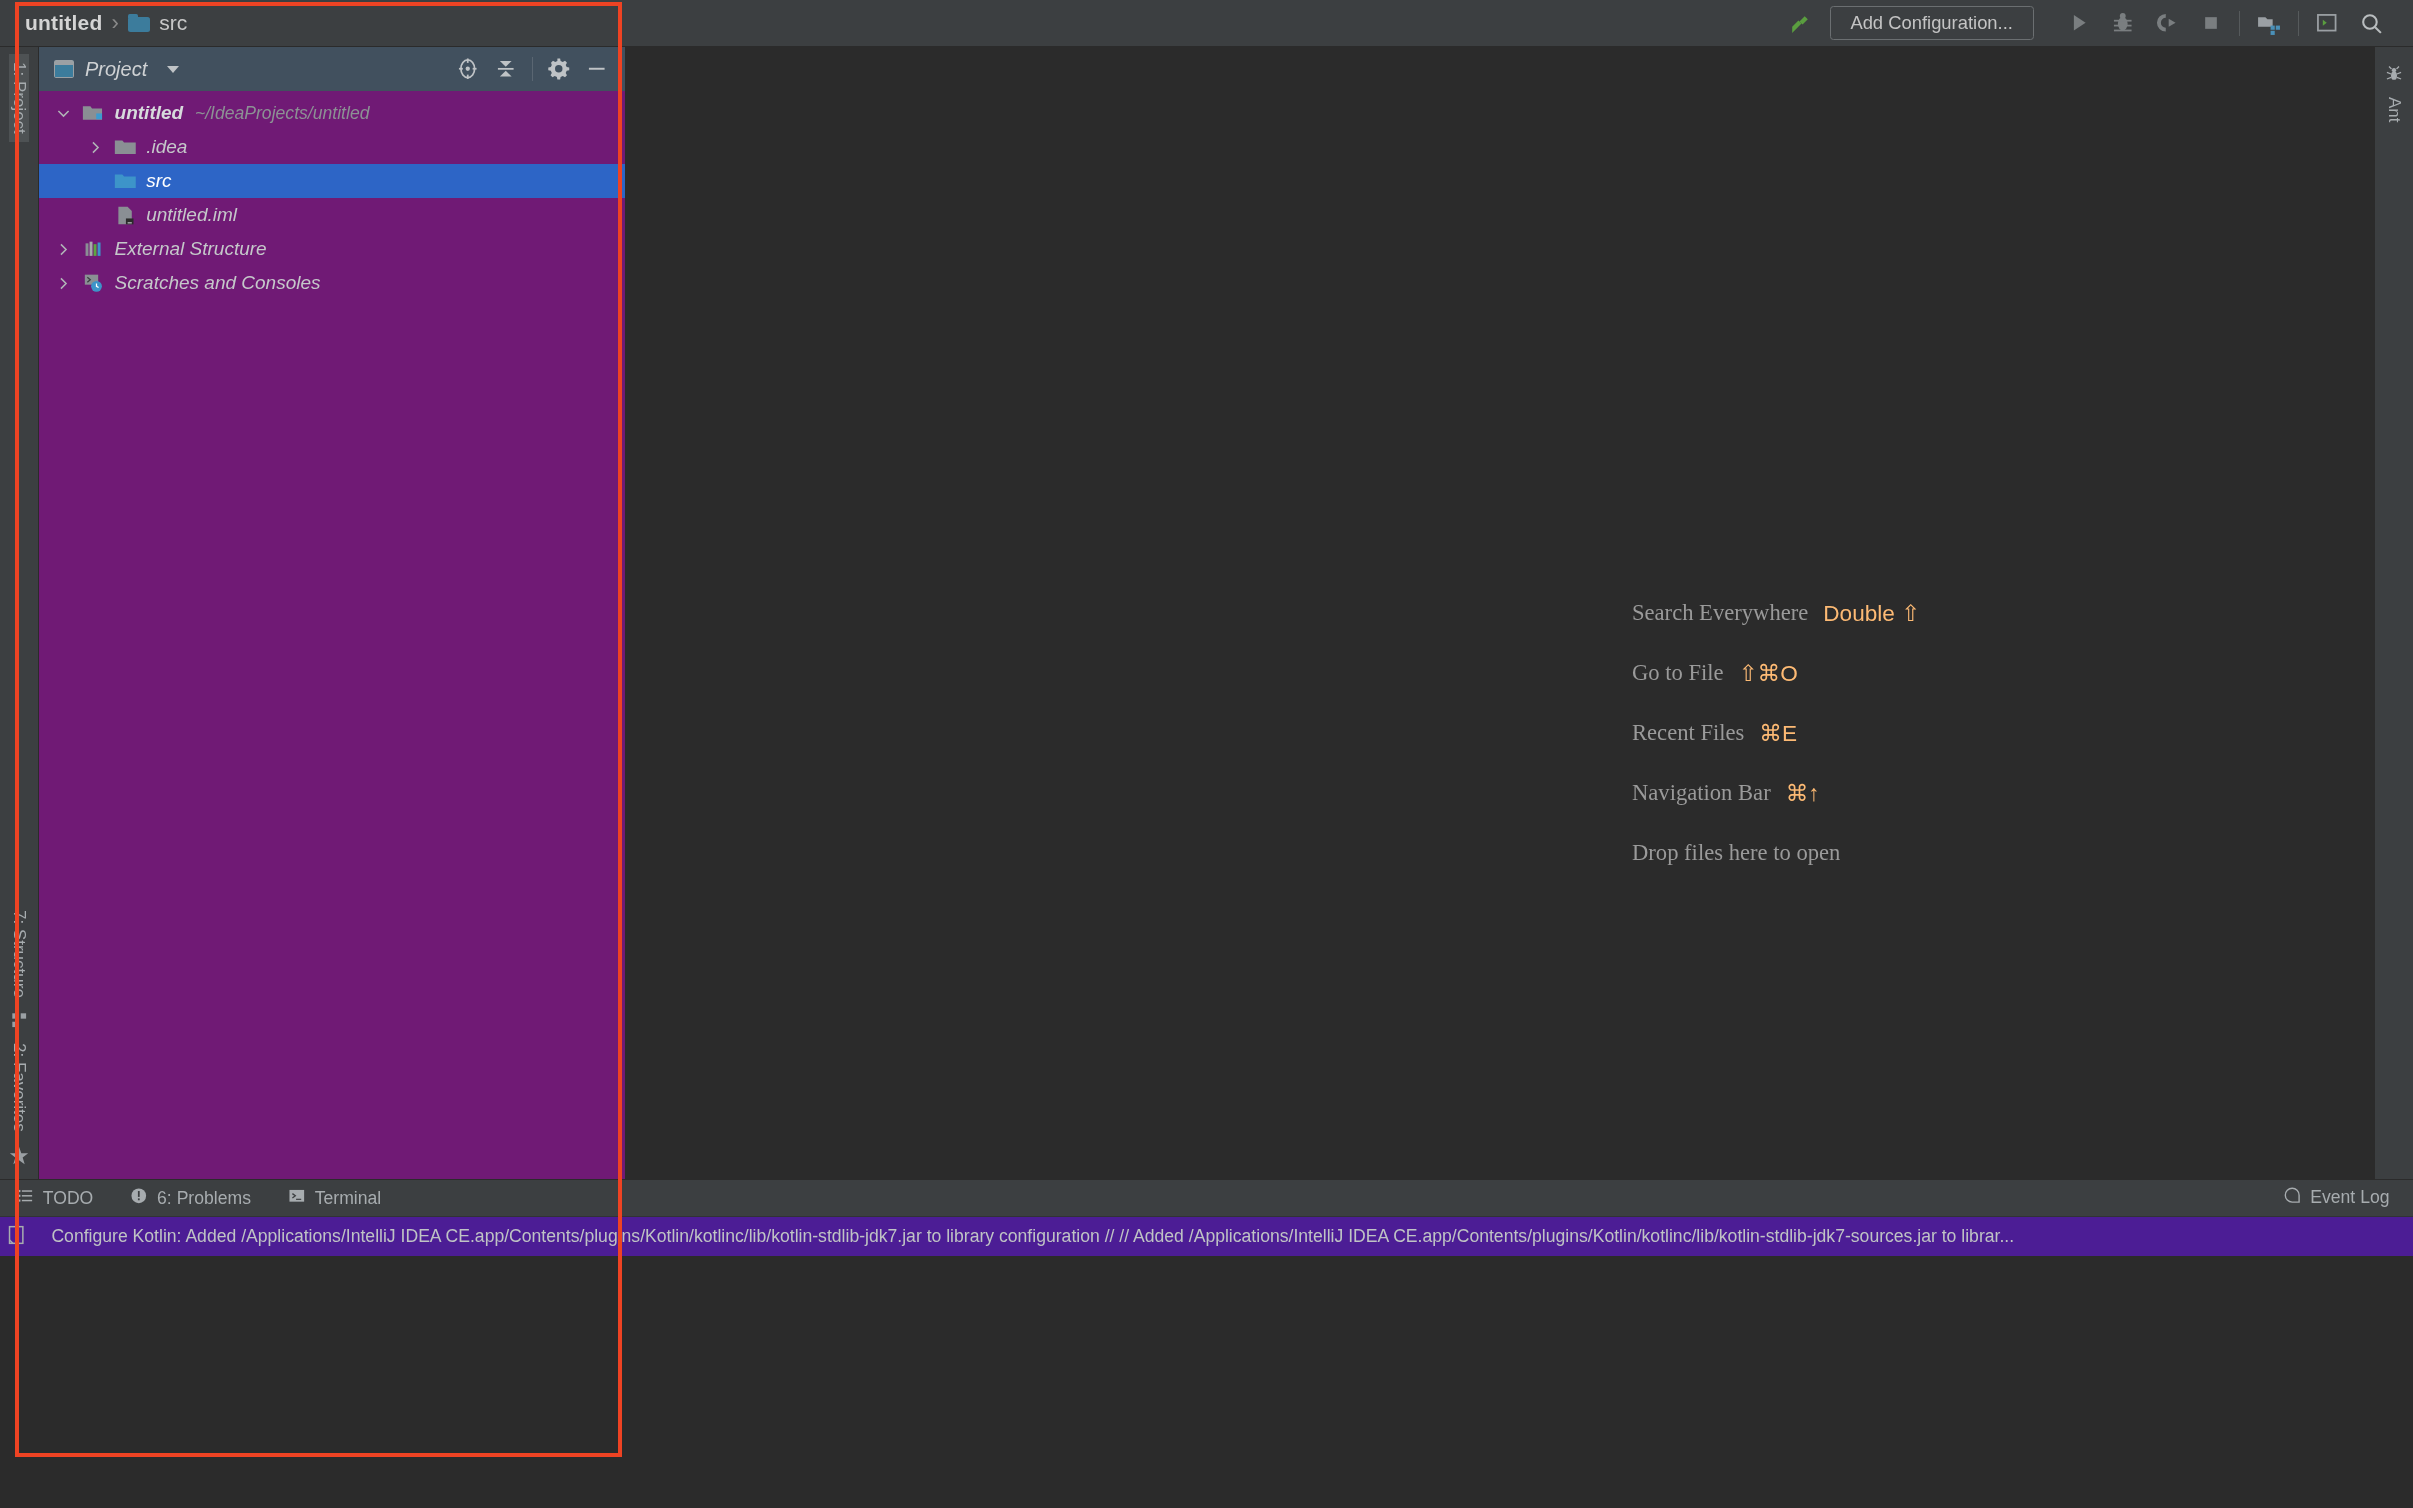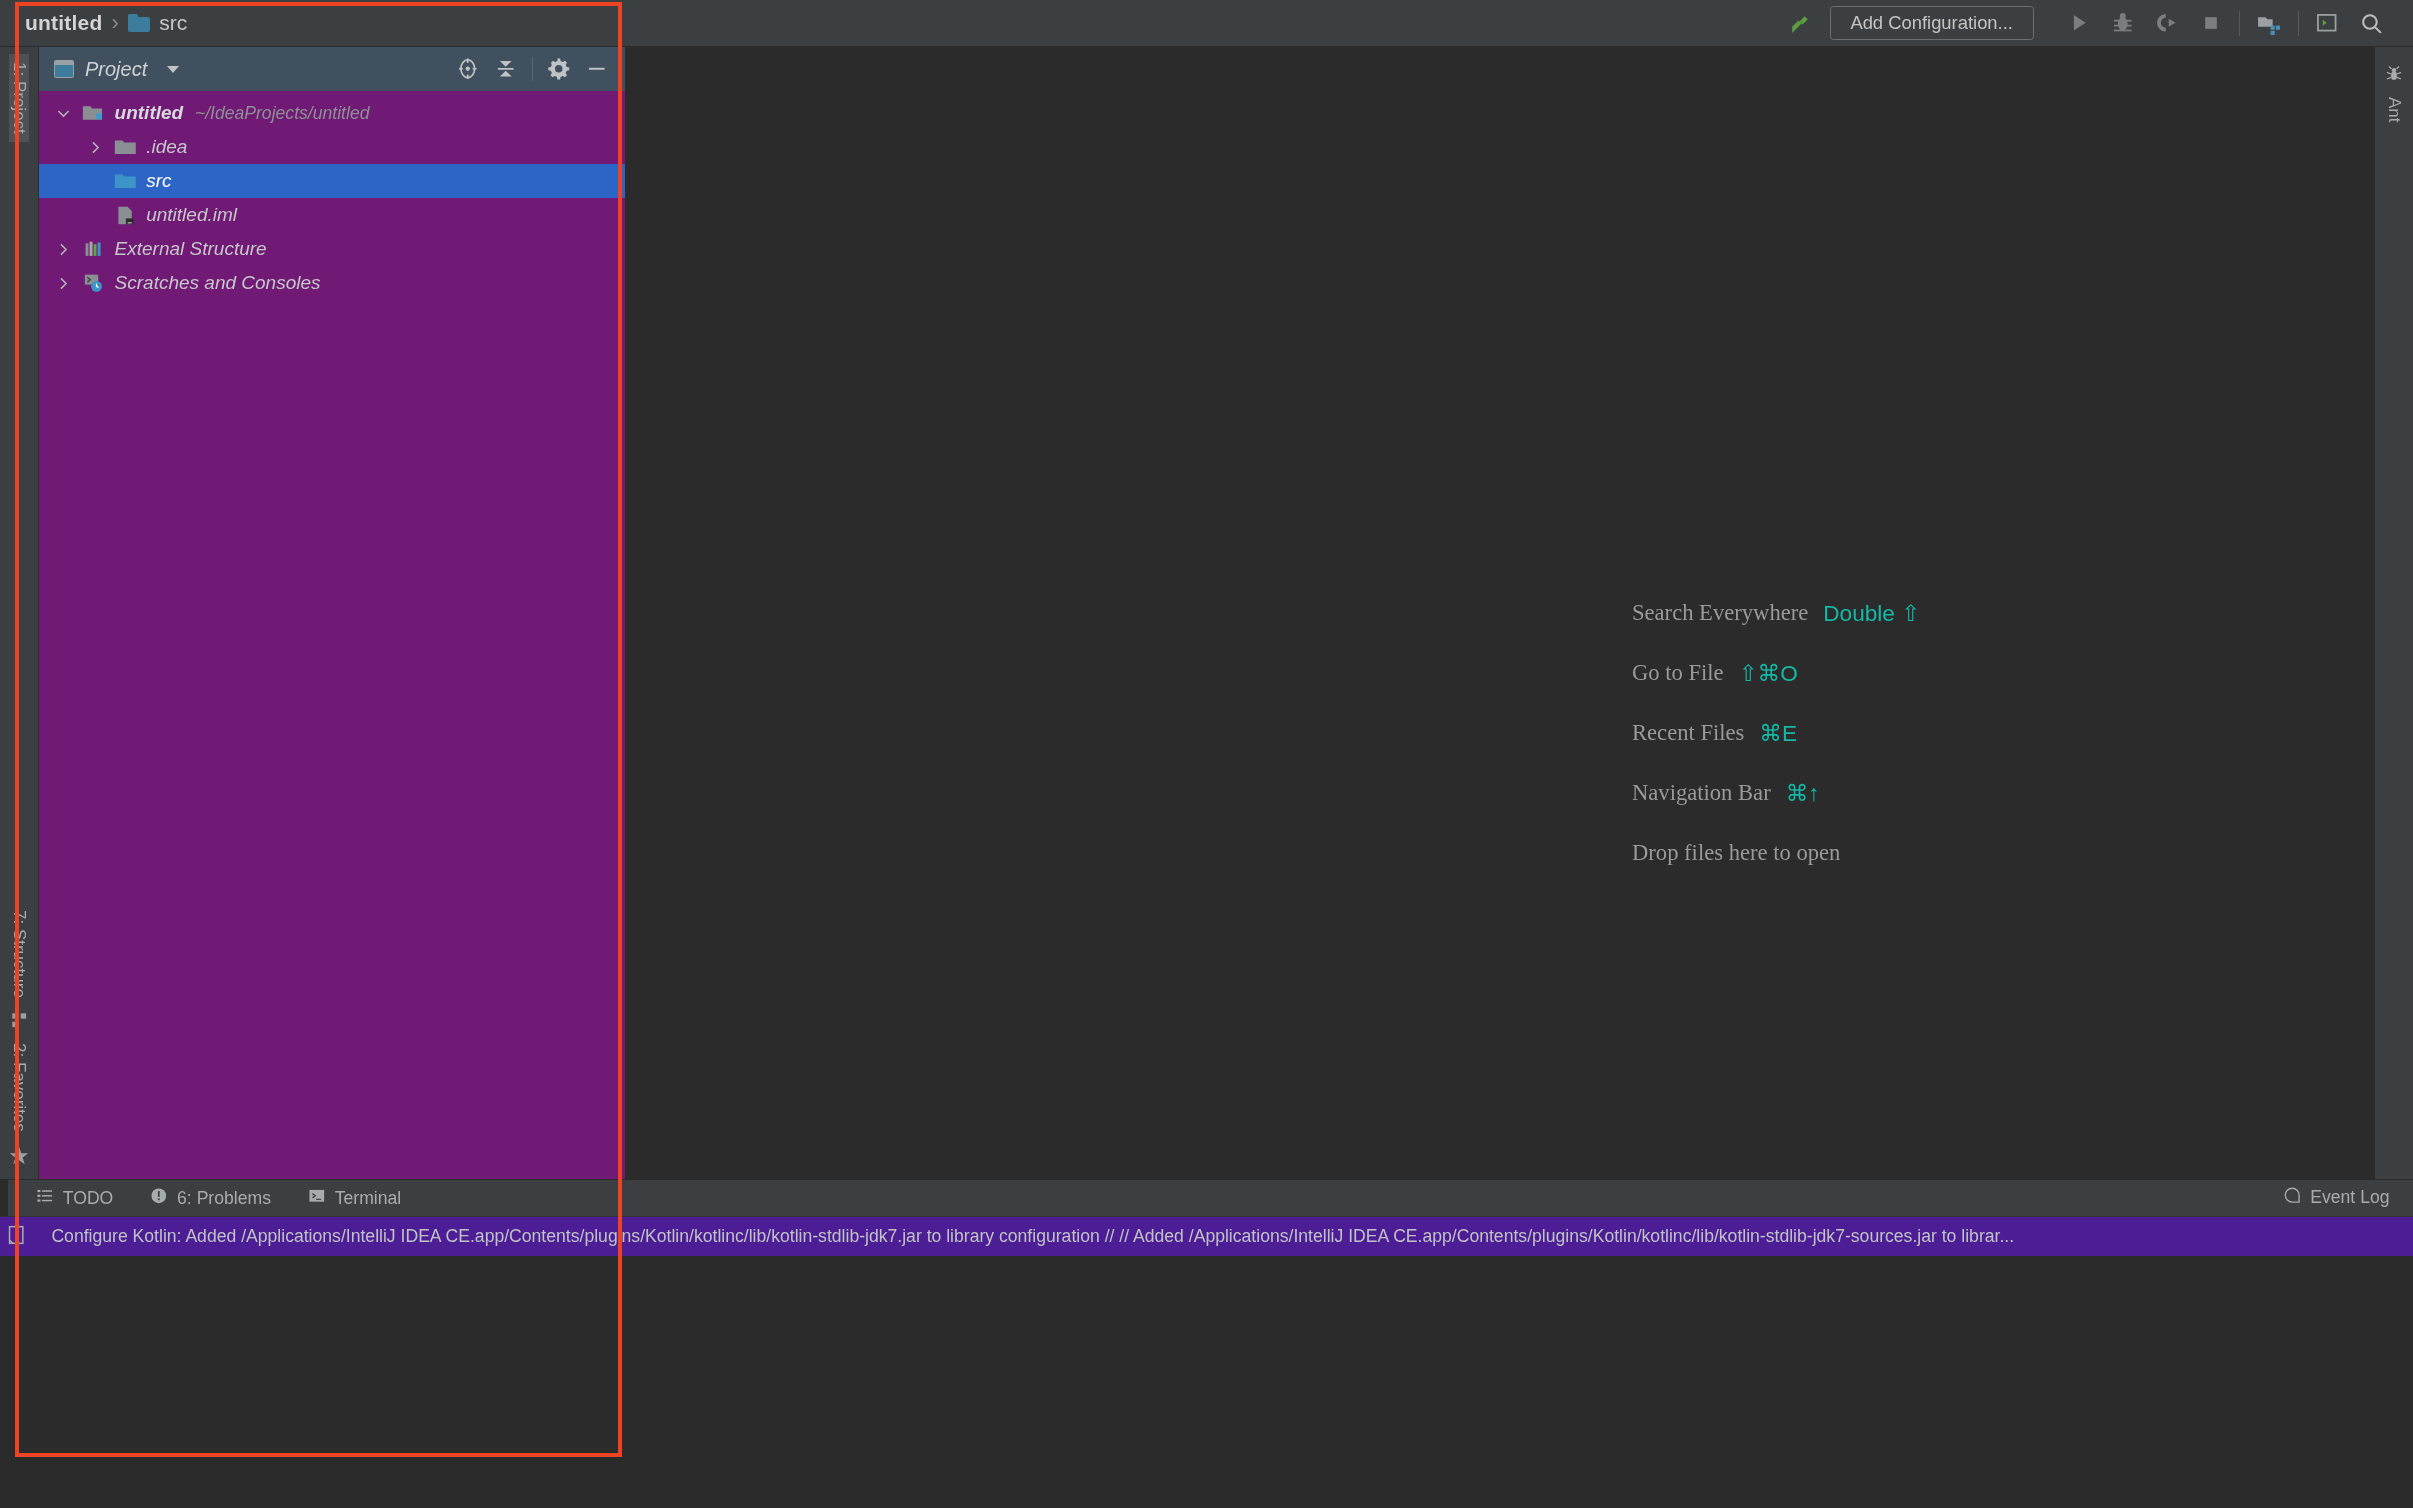--- a/index.html
+++ b/index.html
@@ -138,28 +138,27 @@
   
   .editor {
     flex:1 1 auto; background:#2B2B2B; position:relative; min-width:0;
   }
   .hints {
     position:absolute; left:1006px; top:536px;
     display:flex; flex-direction:column; gap:0px;
   }
   .hint-row { height:60px; display:flex; align-items:center; gap:15px; }
   .hint-label { color:#9A9A9A; font-size:22.6px;font-family:Liberation Serif, serif; }
-  .hint-key { color:#14b8a6; font-size:22.6px; }
+  .hint-key { color:#fdba74; font-size:22.6px; }
 
   
   .bottombar {
     height:37px; flex:0 0 37px; background:#3C3F41;
-    display:flex; align-items:center; padding-left:28px; gap:37px;
+    display:flex; align-items:center; padding-left:16px; gap:37px;
     border-top:0.8px solid #2B2B2B;
-    margin-left:8px;
   }
   .bb-item { display:flex; align-items:center; gap:9.2px; color:#A7ACAF; font-size:17.6px; }
   .bb-right { margin-left:auto; display:flex; align-items:center; padding-right:23.5px; }
 
   
   .statusbar {
     height:40px; flex:0 0 40px; background:#4c1d95;
     display:flex; align-items:center; padding-left:7px; gap:26px;
     border-top:0.8px solid #313335;
   }

